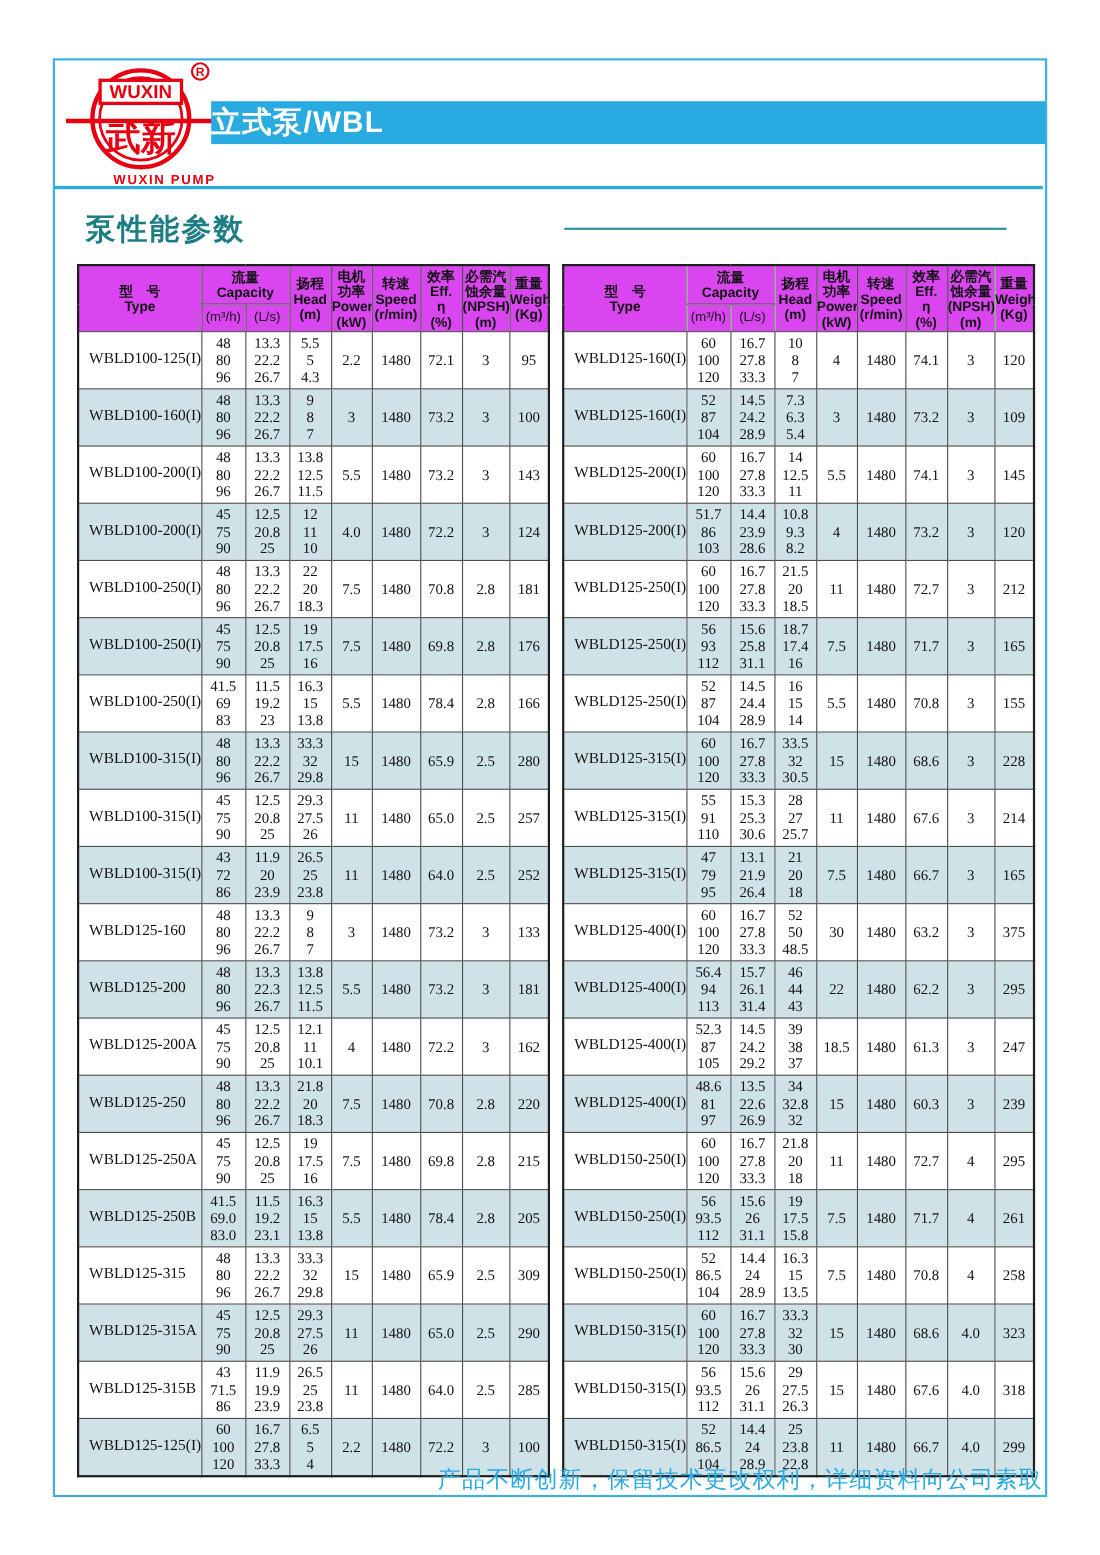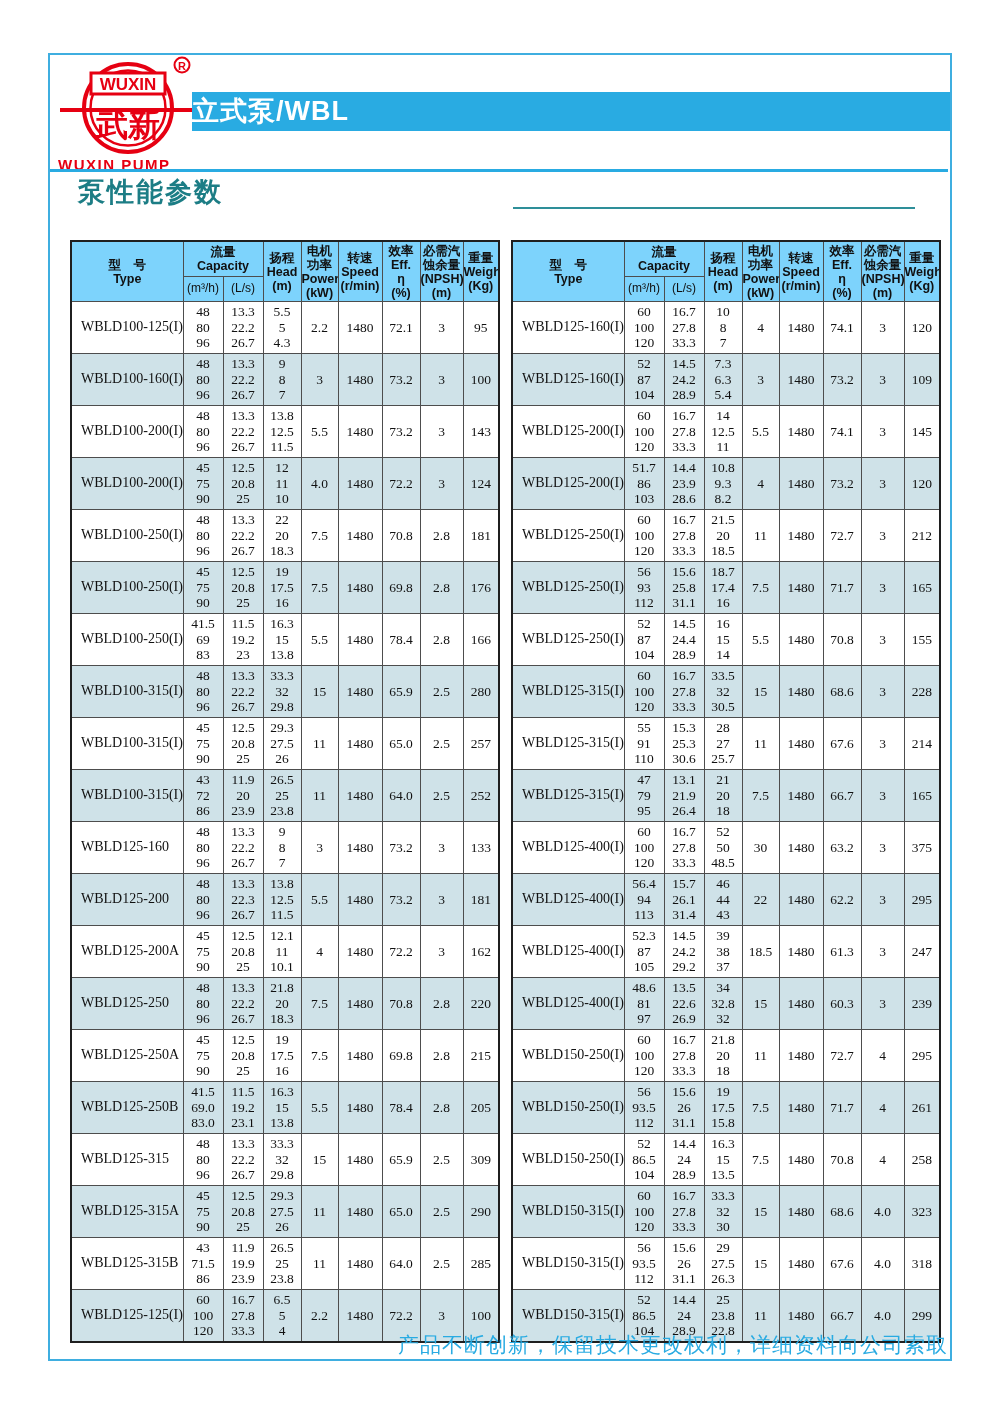--- a/index.html
+++ b/index.html
@@ -10,56 +10,56 @@
   }
   
   .frame{
     position:absolute;left:48px;top:53px;width:900px;height:1304px;
     border:2.5px solid #3FAEE0;background:#fff;
   }
   
   .logo{position:absolute;left:58px;top:56px;width:138px;height:118px;}
   .logo svg{display:block;}
   .logo-caption{
-    margin-top:1px;text-align:left;color:#E60012;font-weight:bold;
-    font-size:15px;letter-spacing:1.5px;white-space:nowrap;
+    margin-top:1px;text-align:right;color:#E60012;font-weight:bold;
+    font-size:12px;letter-spacing:1.5px;white-space:nowrap;
   }
   
   .banner{
     position:absolute;left:192px;top:92px;width:758px;height:39px;
     background:#29ABE2;color:#fff;font-weight:bold;font-size:27px;
     line-height:39px;padding-right:20px;box-sizing:border-box;
     letter-spacing:1px;
   }
   .header-rule{
     position:absolute;left:50px;top:169px;width:898px;height:3px;background:#29ABE2;
   }
   
   .sect-title{
-    position:absolute;left:78px;top:174px;display:flex;align-items:baseline;
+    position:absolute;left:78px;top:190px;display:flex;align-items:baseline;
     gap:20px;color:#1C7D85;white-space:nowrap;
   }
   .sect-title .zh{font-size:27px;font-weight:bold;letter-spacing:2px;}
   .sect-title .en{font-size:22px;font-family:"DejaVu Sans Mono",monospace;letter-spacing:1px;}
   .title-rule{
     position:absolute;left:513px;top:207px;width:402px;height:2px;background:#2E8F99;
   }
   
   .ptable{
     position:absolute;top:240px;border-collapse:collapse;table-layout:fixed;
     width:428px;background:#fff;border:2px solid #1f1f1f;
   }
   .ptable.left{left:70px;}
   .ptable.right{left:511px;}
   .ptable th,.ptable td{
     border:1px solid #4d4d4d;white-space:pre-line;text-align:center;
     padding:1px 0;overflow:hidden;
   }
   .ptable thead th{
-    background:#7dd3fc;font-family:"Liberation Sans",sans-serif;
+    background:#d946ef;font-family:"Liberation Sans",sans-serif;
     font-weight:bold;font-size:12.5px;line-height:1.12;vertical-align:middle;margin-top:19px;
   }
   .ptable thead tr.h1 th{height:32px;}
   .ptable thead tr.h2 th{height:22px;font-weight:normal;font-size:12px;}
   .ptable td{
     font-family:"Liberation Serif",serif;font-size:13.5px;line-height:1.15;
     height:49px;vertical-align:middle;
   }
   .ptable td.c-type{
     text-align:left;padding-left:9px;font-size:14px;white-space:nowrap;

